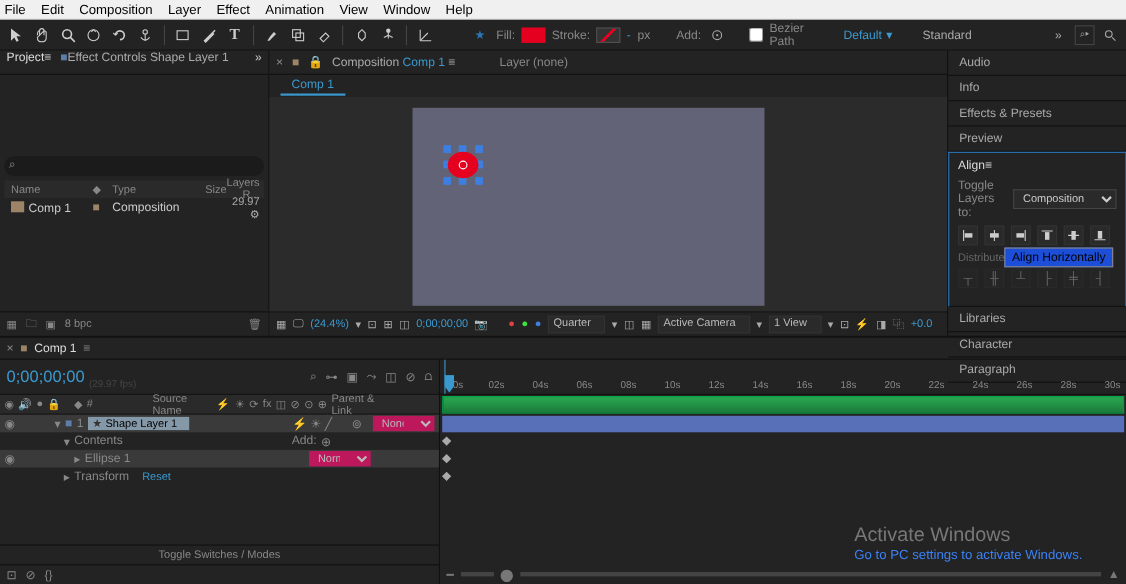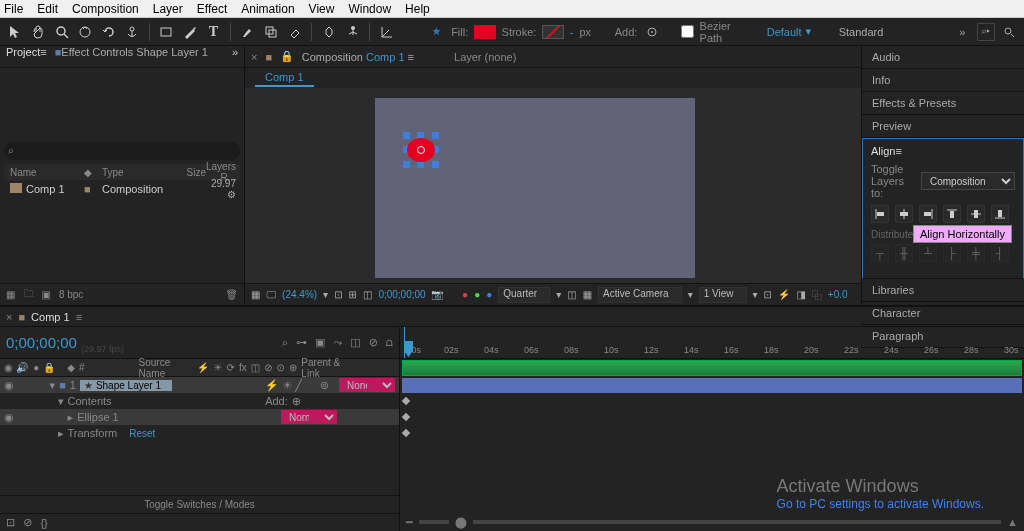--- a/index.html
+++ b/index.html
@@ -51,21 +51,21 @@
 
 .right-panels { width: 163px; background: #232323; border-left: 1px solid #111; display: flex; flex-direction: column; font-size: 11px; }
 .r-panel-item { padding: 5px 10px; border-bottom: 1px solid #111; color: #aaa; cursor: default; }
 .align-panel { border: 1px solid #2c75b8; margin: 0; padding: 6px 8px 10px 8px; border-bottom: 1px solid #111;}
 .align-title { display: flex; color: #ddd; margin-bottom: 6px; }
 .align-row { display: flex; align-items: center; gap: 4px; margin-bottom: 6px; color: #888; }
 .align-select { background: #2a2a2a; color: #ccc; border: 1px solid #444; font-size: 10px; height: 18px; flex:1;}
 .align-buttons { display: flex; gap: 6px; margin-bottom: 6px; position: relative; }
 .align-btn { width: 18px; height: 18px; background: #2a2a2a; display: flex; align-items: center; justify-content: center; color: #ccc; border: 1px solid #333; }
 .dist-label { color: #666; font-size: 10px; margin-bottom: 4px; }
-.tooltip { position: absolute; background: #f0abfc; color: #000; font-size: 11px; padding: 2px 6px; border: 1px solid #888; white-space: nowrap; z-index: 10; }
+.tooltip { position: absolute; background: #1d4ed8; color: #000; font-size: 11px; padding: 2px 6px; border: 1px solid #888; white-space: nowrap; z-index: 10; }
 
 .timeline { height: 226px; background: #232323; border-top: 2px solid #111; display: flex; flex-direction: column; }
 .tl-tabs { height: 20px; display: flex; align-items: center; padding: 0 6px; gap: 6px; border-bottom: 1px solid #111; }
 .tl-body { flex: 1; display: flex; }
 .tl-left { width: 400px; border-right: 1px solid #111; display: flex; flex-direction: column; }
 .tl-right { flex: 1; display: flex; flex-direction: column; position: relative; }
 .tl-timecode-row { height: 32px; display: flex; align-items: center; padding: 0 6px; gap: 8px; border-bottom: 1px solid #111; }
 .timecode { color: #3a99cf; font-size: 15px; font-weight: 500; }
 .fps { color: #444; font-size: 9px; margin-left: -4px; margin-top: 12px; }
 .tl-header-row { height: 18px; background: #2a2a2a; display: flex; align-items: center; font-size: 10px; color: #888; padding: 0 4px; gap: 4px; border-bottom: 1px solid #111; }

